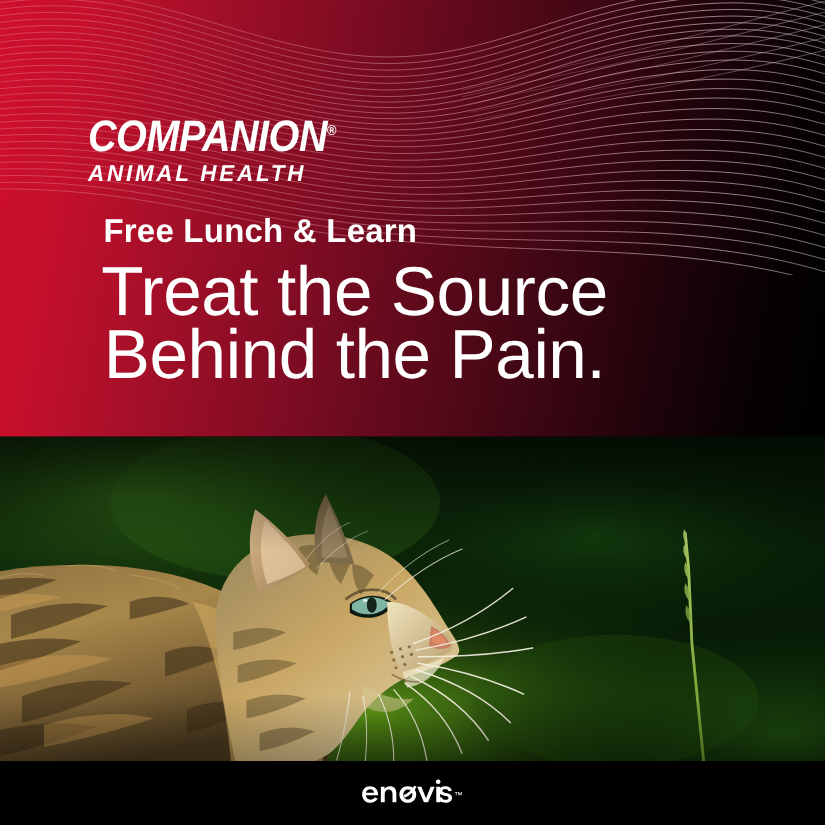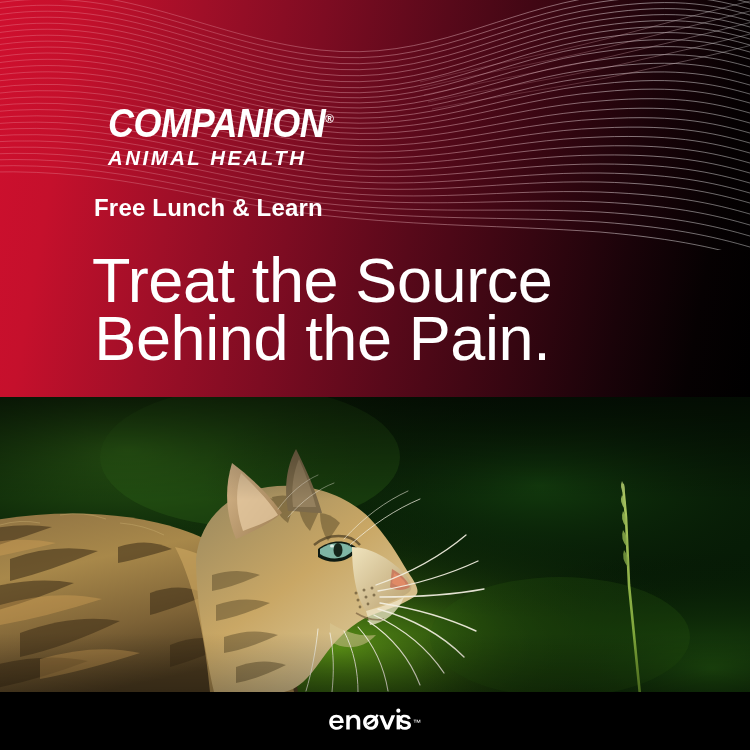--- a/index.html
+++ b/index.html
@@ -5,34 +5,34 @@
   html,body{margin:0;padding:0;background:#000;}
   body{font-family:"Liberation Sans",sans-serif;}
   .poster{position:relative;width:750px;height:750px;overflow:hidden;background:#000;}
 
   
   .banner{position:absolute;left:0;top:0;width:750px;height:397px;overflow:hidden;
     background:linear-gradient(100deg,#cf0f2e 0%,#c5102c 10%,#a00f28 25%,#7d0c22 40%,#58091a 55%,#360611 70%,#1a0309 82%,#060102 92%,#000000 100%);}
   .banner-waves{position:absolute;left:0;top:-10px;width:750px;height:260px;opacity:.92;}
 
   
-  .logo{position:absolute;left:108px;top:99px;width:240px;}
+  .logo{position:absolute;left:80px;top:99px;width:240px;}
   .logo-main{font-family:"Liberation Sans",sans-serif;font-style:italic;font-weight:bold;
     font-size:40px;line-height:40px;color:#fff;letter-spacing:-0.5px;
     transform:scaleX(.90);transform-origin:left center;white-space:nowrap;position:relative;}
   .logo-main .reg{font-size:13px;vertical-align:super;font-style:normal;font-weight:bold;letter-spacing:0;}
   .logo-sub{font-family:"Liberation Sans",sans-serif;font-style:italic;font-weight:bold;
     font-size:21px;line-height:24px;color:#fff;letter-spacing:2.6px;margin-top:3px;
     transform:scaleX(.97);transform-origin:left center;white-space:nowrap;}
 
   
-  .kicker{position:absolute;left:94px;top:194px;font-size:24px;font-weight:bold;color:#fff;
+  .kicker{position:absolute;left:94px;top:194px;font-size:30px;font-weight:bold;color:#fff;
     letter-spacing:.2px;white-space:nowrap;text-align:center;}
   .headline{position:absolute;left:92px;top:236px;color:#fff;font-weight:300;
-    font-size:63px;line-height:58px;letter-spacing:-0.4px;white-space:nowrap;margin-top:15px;}
+    font-size:63px;line-height:58px;letter-spacing:-0.4px;white-space:nowrap;}
   .headline .l2{display:block;text-align:center;}
 
   
   .photo{position:absolute;left:0;top:397px;width:750px;height:295px;overflow:hidden;background:#04180a;}
 
   
   .footer{position:absolute;left:0;top:692px;width:750px;height:58px;background:#000;
     display:flex;align-items:center;justify-content:center;}
   .enovis{position:relative;display:flex;align-items:flex-end;}
   .enovis-tm{color:#fff;font-size:8px;line-height:8px;margin-left:2px;margin-bottom:7px;letter-spacing:.4px;}

